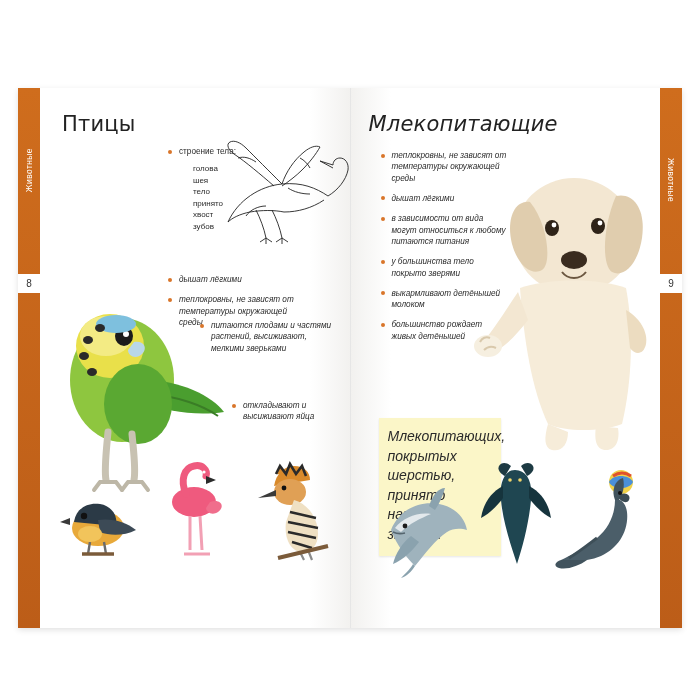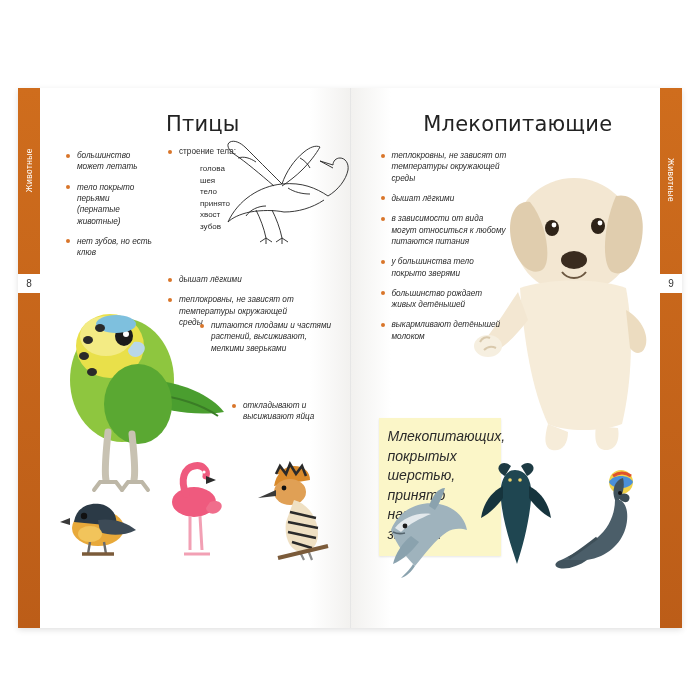--- a/index.html
+++ b/index.html
@@ -94,23 +94,22 @@
   .leaf.left .content { left: 22px; right: 6px; }
   .leaf.right .content { right: 22px; left: 6px; }
 
   h1.title {
     font-family: "DejaVu Sans", sans-serif;
     font-weight: 400;
     font-size: 21px;
     color: #222;
     margin: 24px 0 10px 22px;
     letter-spacing: 0.2px;
-    text-align: center;
-  }
-  .leaf.right h1.title { margin-left: 19px; }
+  }
+  .leaf.right h1.title { margin-left: 12px; font-style: italic; }
 
   ul.bullets {
     list-style: none;
     margin: 0;
     padding: 0;
   }
   ul.bullets li {
     position: relative;
     padding-left: 11px;
     margin-bottom: 9px;
@@ -154,21 +153,21 @@
     top: 232px;
     width: 138px;
   }
   .col-left-e {
     position: absolute;
     left: 192px;
     top: 312px;
     width: 100px;
   }
   .body-parts {
-    margin: 2px 0 0 21px;
+    margin: 2px 0 0 14px;
     font-style: normal;
     font-size: 8px;
     line-height: 1.45;
     color: #2a2a2a;
   }
   .col-right-a {
     position: absolute;
     left: 24px;
     top: 62px;
     width: 128px;
@@ -212,25 +211,20 @@
 
       <div class="side-tab left">
         <span class="vert">Животные</span>
       </div>
       <div class="page-num">8</div>
 
       <div class="content">
 
         <h1 class="title">Птицы</h1>
 
-        <ul class="bullets col-left-a">
-          <li>большинство может летать</li>
-          <li>тело покрыто перьями (пернатые животные)</li>
-          <li>нет зубов, но есть клюв</li>
-        </ul>
 
         <ul class="bullets col-left-b">
           <li class="plain">строение тела:</li>
         </ul>
         <div class="body-parts" style="position:absolute;left:139px;top:73px;width:70px;">
           <div>голова</div>
           <div>шея</div>
           <div>тело</div>
           <div>принято</div>
           <div>хвост</div>
@@ -367,22 +361,22 @@
             <path d="M140 294 C138 308 140 318 150 318 C160 318 164 308 162 296" fill="#f6ecd9"></path>
             <path d="M170 178 C184 186 192 200 190 212 C188 222 180 224 174 216" fill="#ecdcc0"></path>
           </svg>
         </div>
 
         <ul class="bullets col-right-a">
           <li>теплокровны, не зависят от температуры окружающей среды</li>
           <li>дышат лёгкими</li>
           <li>в зависимости от вида могут относиться к любому питаются питания</li>
           <li>у большинства тело покрыто зверями</li>
+          <li>выкармливают детёнышей молоком</li>
           <li>большинство рождает живых детёнышей</li>
-          <li>выкармливают детёнышей молоком</li>
         </ul>
 
         <div class="note">Млекопитающих, покрытых шерстью, принято называть зверями</div>
 
         <div class="art dolphin">
           <svg width="92" height="96" viewBox="0 0 92 96">
             <path d="M10 46 C18 26 38 16 58 20 C74 23 84 34 86 46 C80 44 72 44 66 48 C54 56 44 70 34 82 C26 74 16 62 10 46 Z" fill="#9fb3bd"></path>
             <path d="M48 22 C52 10 58 4 64 4 C62 12 58 20 54 26 Z" fill="#8aa2ae"></path>
             <path d="M30 52 C22 58 14 70 12 80 C22 76 32 66 38 58 Z" fill="#8aa2ae"></path>
             <path d="M34 82 C30 88 26 92 20 94 C26 88 30 84 32 80 Z" fill="#8aa2ae"></path>

